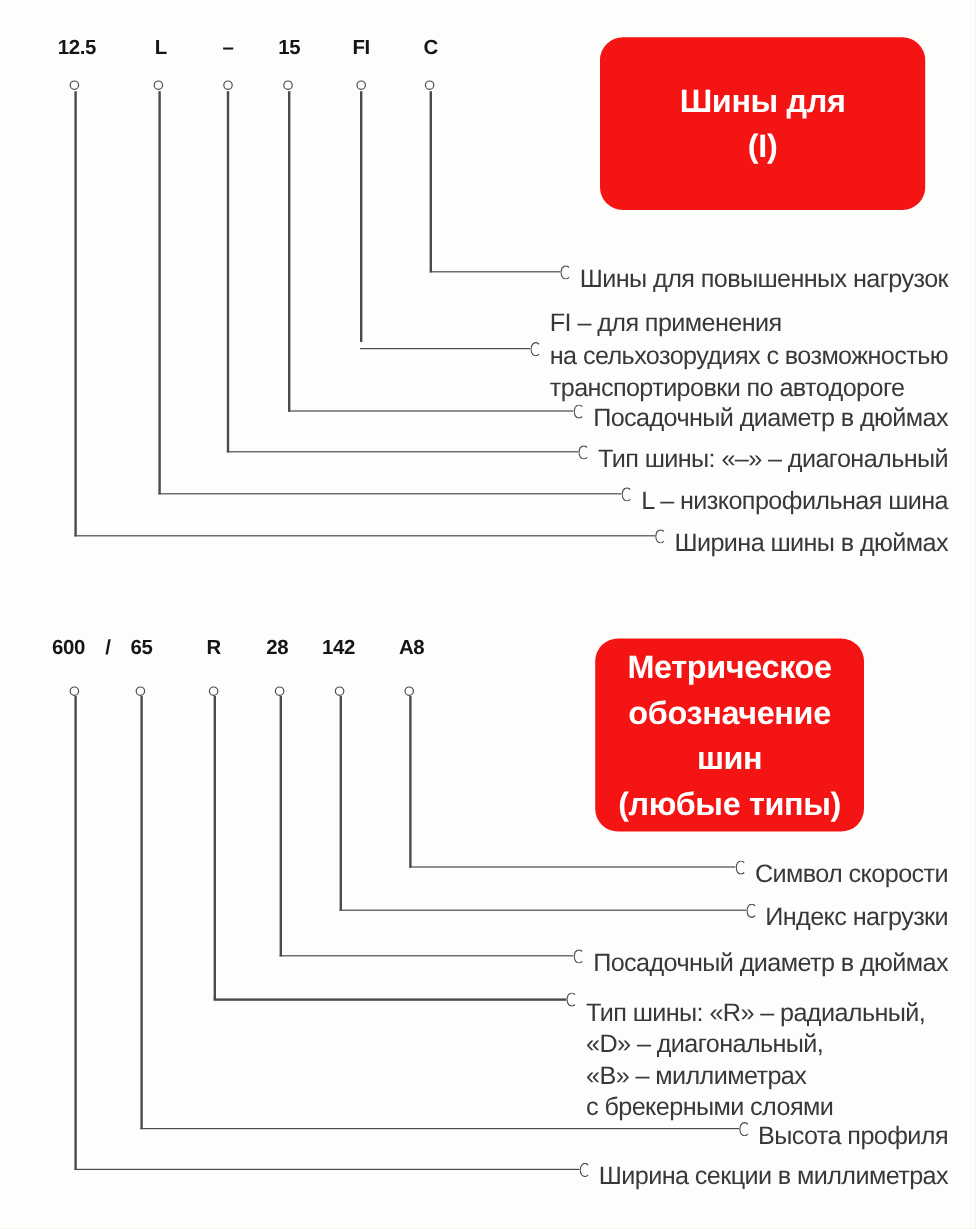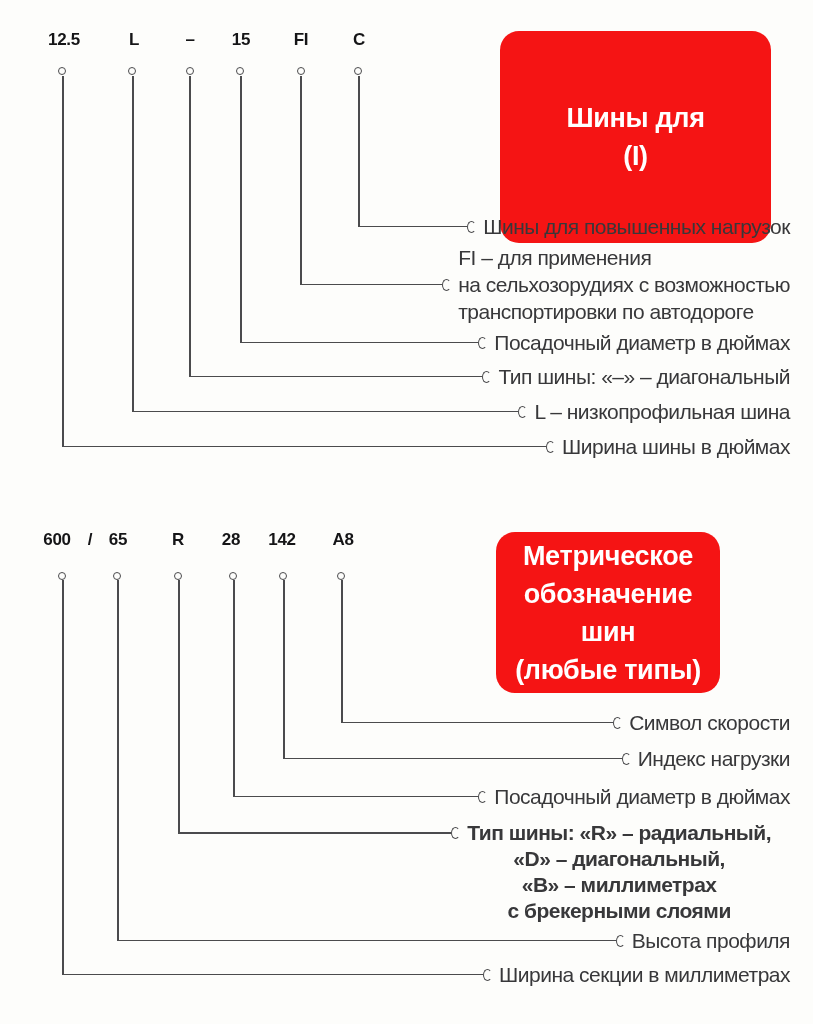--- a/index.html
+++ b/index.html
@@ -57,27 +57,28 @@
     border-radius:50%;
     margin-right:7px;
   }
   .lbl{
     flex:0 0 auto;
     font-size:21px;
     letter-spacing:-0.5px;
     color:#38383a;
     white-space:nowrap;
     line-height:27px;
+    margin-top:12px;
   }
   .row.multi3{align-items:center;}
   .row.multi3 .lbl{}
   .row.multi4{align-items:flex-start;}
   .row.multi4 .hl{margin-top:12px;}
   .row.multi4 .arc{margin-top:7px;}
-  .row.multi4 .lbl{text-align:center;line-height:26px;font-weight:bold;}
+  .row.multi4 .lbl{text-align:left;line-height:26px;}
   .lbl .ln{display:block;}
   
   .badge{
     position:absolute;
     background:#f51414;
     border-radius:19px;
     color:#ffffff;
     font-weight:bold;
     font-size:27px;
     letter-spacing:-0.3px;
@@ -109,21 +110,21 @@
     <span class="dot" style="left:297px;top:67px"></span>
     <span class="dot" style="left:354px;top:67px"></span>
 
     <div class="vl" style="left:358px;top:76px;height:151px"></div>
     <div class="vl" style="left:300px;top:76px;height:209px"></div>
     <div class="vl" style="left:240px;top:76px;height:267px"></div>
     <div class="vl" style="left:189px;top:76px;height:301px"></div>
     <div class="vl" style="left:132px;top:76px;height:336px"></div>
     <div class="vl" style="left:62px;top:76px;height:371px"></div>
 
-    <div class="badge" style="left:500px;top:31px;width:271px;height:212px">
+    <div class="badge" style="left:500px;top:31px;width:271px;height:144px">
       <span class="bl">Шины для</span>
       <span class="bl">(I)</span>
     </div>
 
     <div class="row" style="left:358px;right:23px;top:213px;height:27px">
       <div class="hl"></div>
       <span class="arc"></span>
       <span class="lbl">Шины для повышенных нагрузок</span>
     </div>
 

